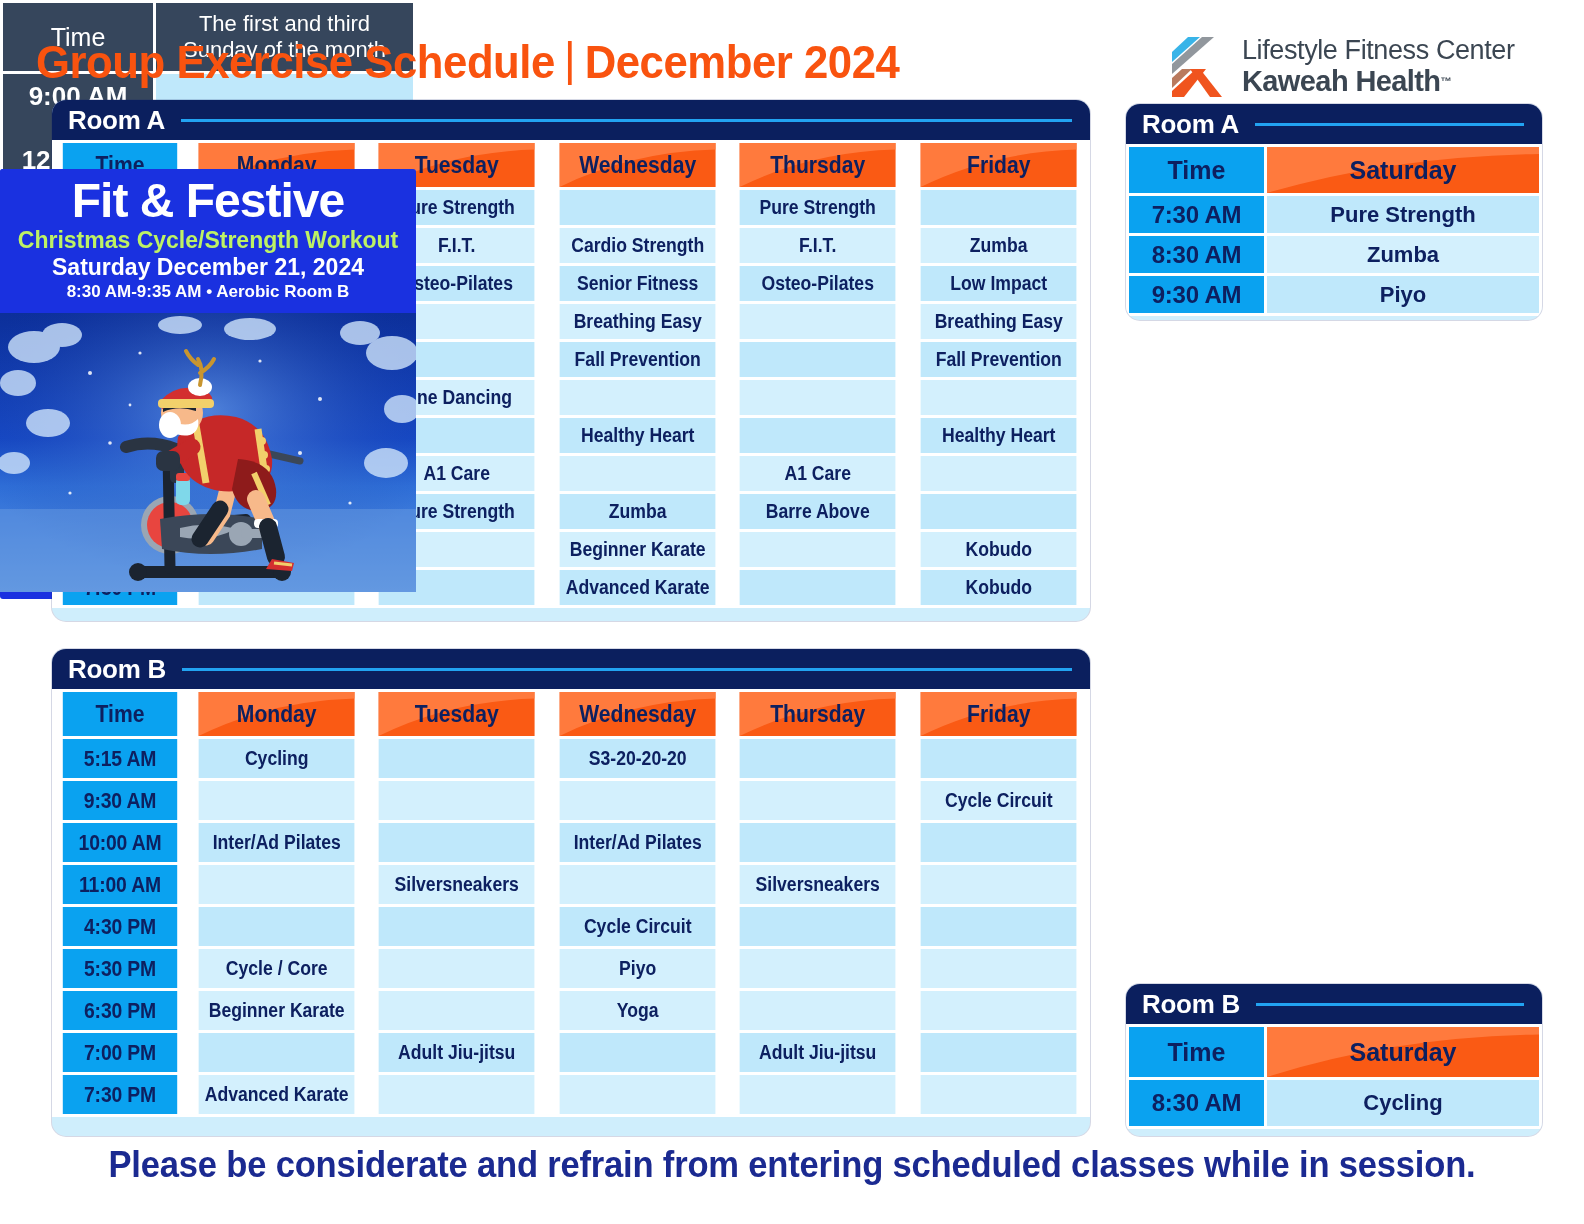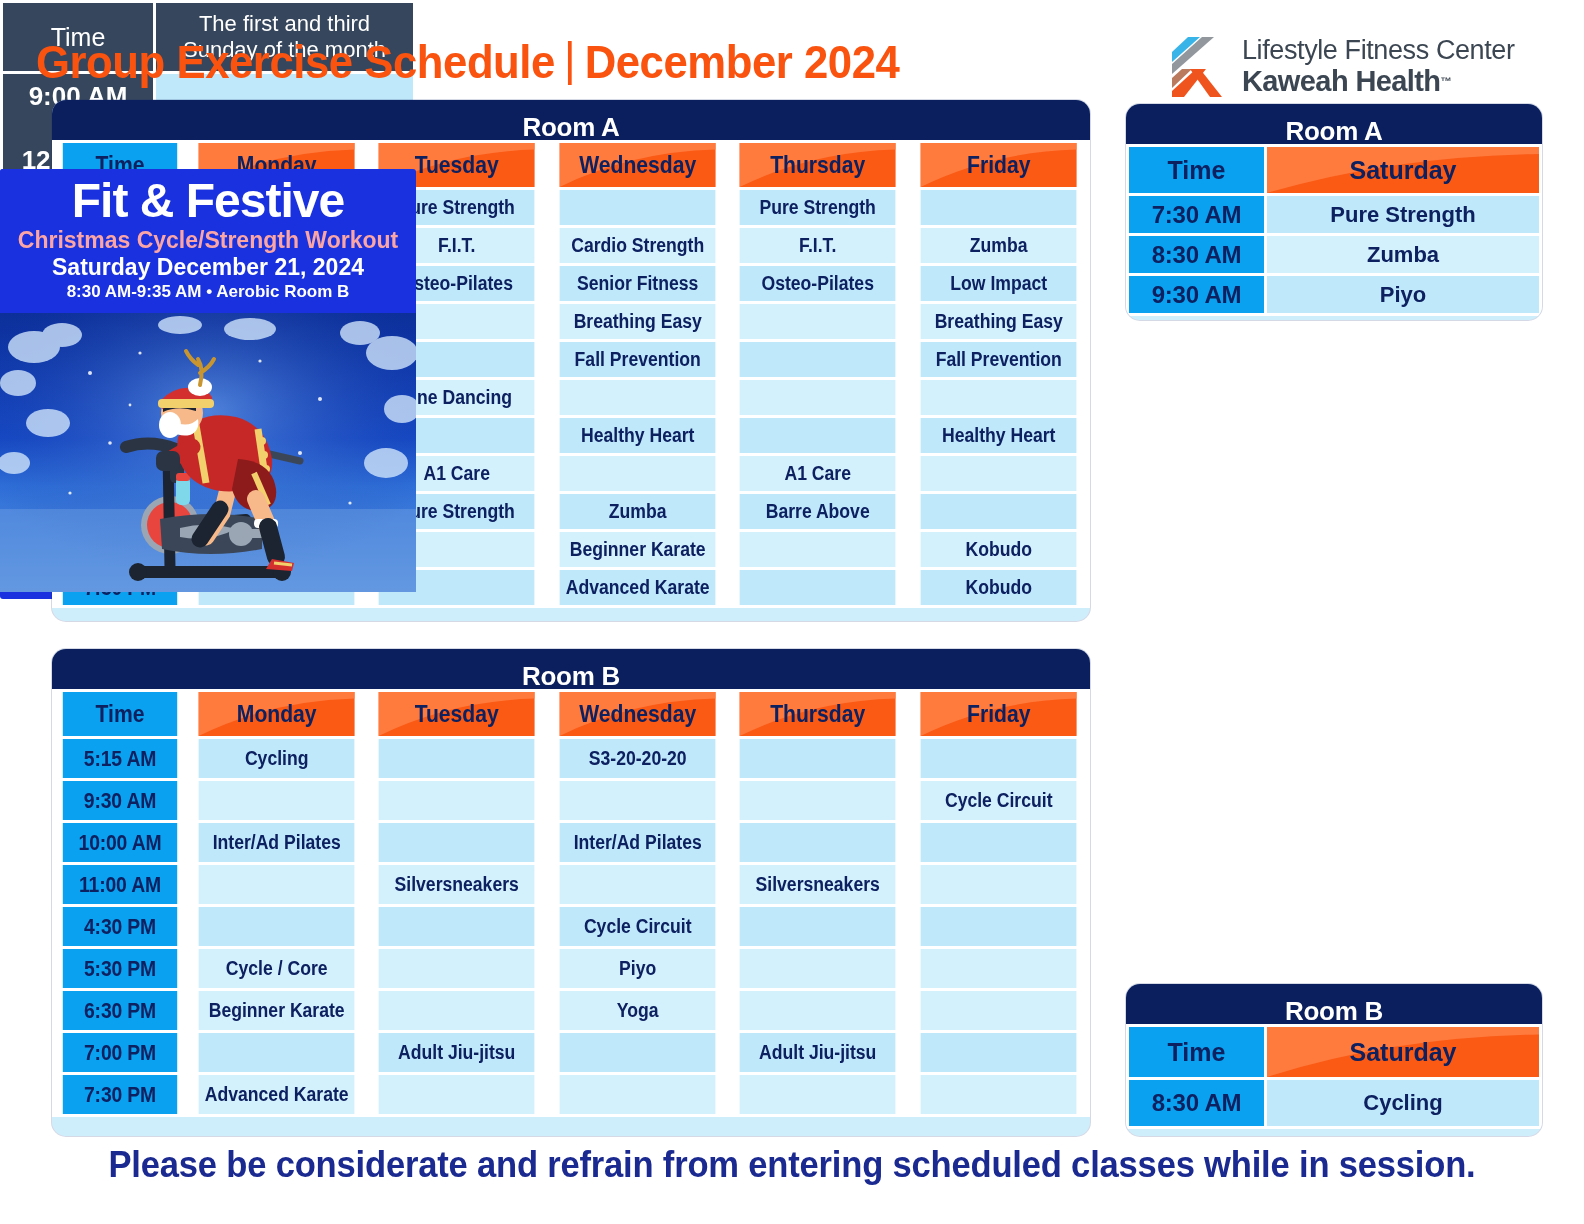--- a/index.html
+++ b/index.html
@@ -49,21 +49,20 @@
     border-radius:14px;
     overflow:hidden;
     box-shadow:0 0 0 1px rgba(20,40,110,.18);
   }
   .card-title{
     background:#0b1f5e;
     height:40px;
     display:flex; align-items:center;
     padding:12px 16px;
     box-sizing:border-box;
-    flex-direction:column;
   }
   .card-title .rt{
     color:#ffffff; font-size:26px; font-weight:bold;
     letter-spacing:-0.3px; white-space:nowrap;
   }
   .card-title .rule{
     flex:1 1 auto; height:3px; background:#22a3f2;
     margin-left:16px; margin-right:2px;
   }
 
@@ -160,21 +159,21 @@
 
   
   #promo-head{
     position:relative; background:#1a31e0;
     padding:6px 8px 8px 8px; text-align:center;
   }
   #promo-title{
     color:#ffffff; font-size:48px; font-weight:bold;
     letter-spacing:-1px; line-height:52px;
   }
-  #promo-sub1{ color:#fca5a5; font-size:23px; font-weight:bold; line-height:27px;}
+  #promo-sub1{ color:#bef264; font-size:23px; font-weight:bold; line-height:27px;}
   #promo-sub2{ color:#ffffff; font-size:23px; font-weight:bold; line-height:27px;}
   #promo-sub3{ color:#ffffff; font-size:17px; font-weight:bold; line-height:22px; padding-bottom:2px;}
   #promo-art{ position:relative; width:100%; height:279px; overflow:hidden; background:#0d2f8f;}
   #promo-art svg{ display:block; width:100%; height:100%;}
 
   
   #footer-note{
     position:absolute; left:0; top:1144px; width:1584px;
     text-align:center;
     color:#1b2a91; font-size:36px; font-weight:bold;

